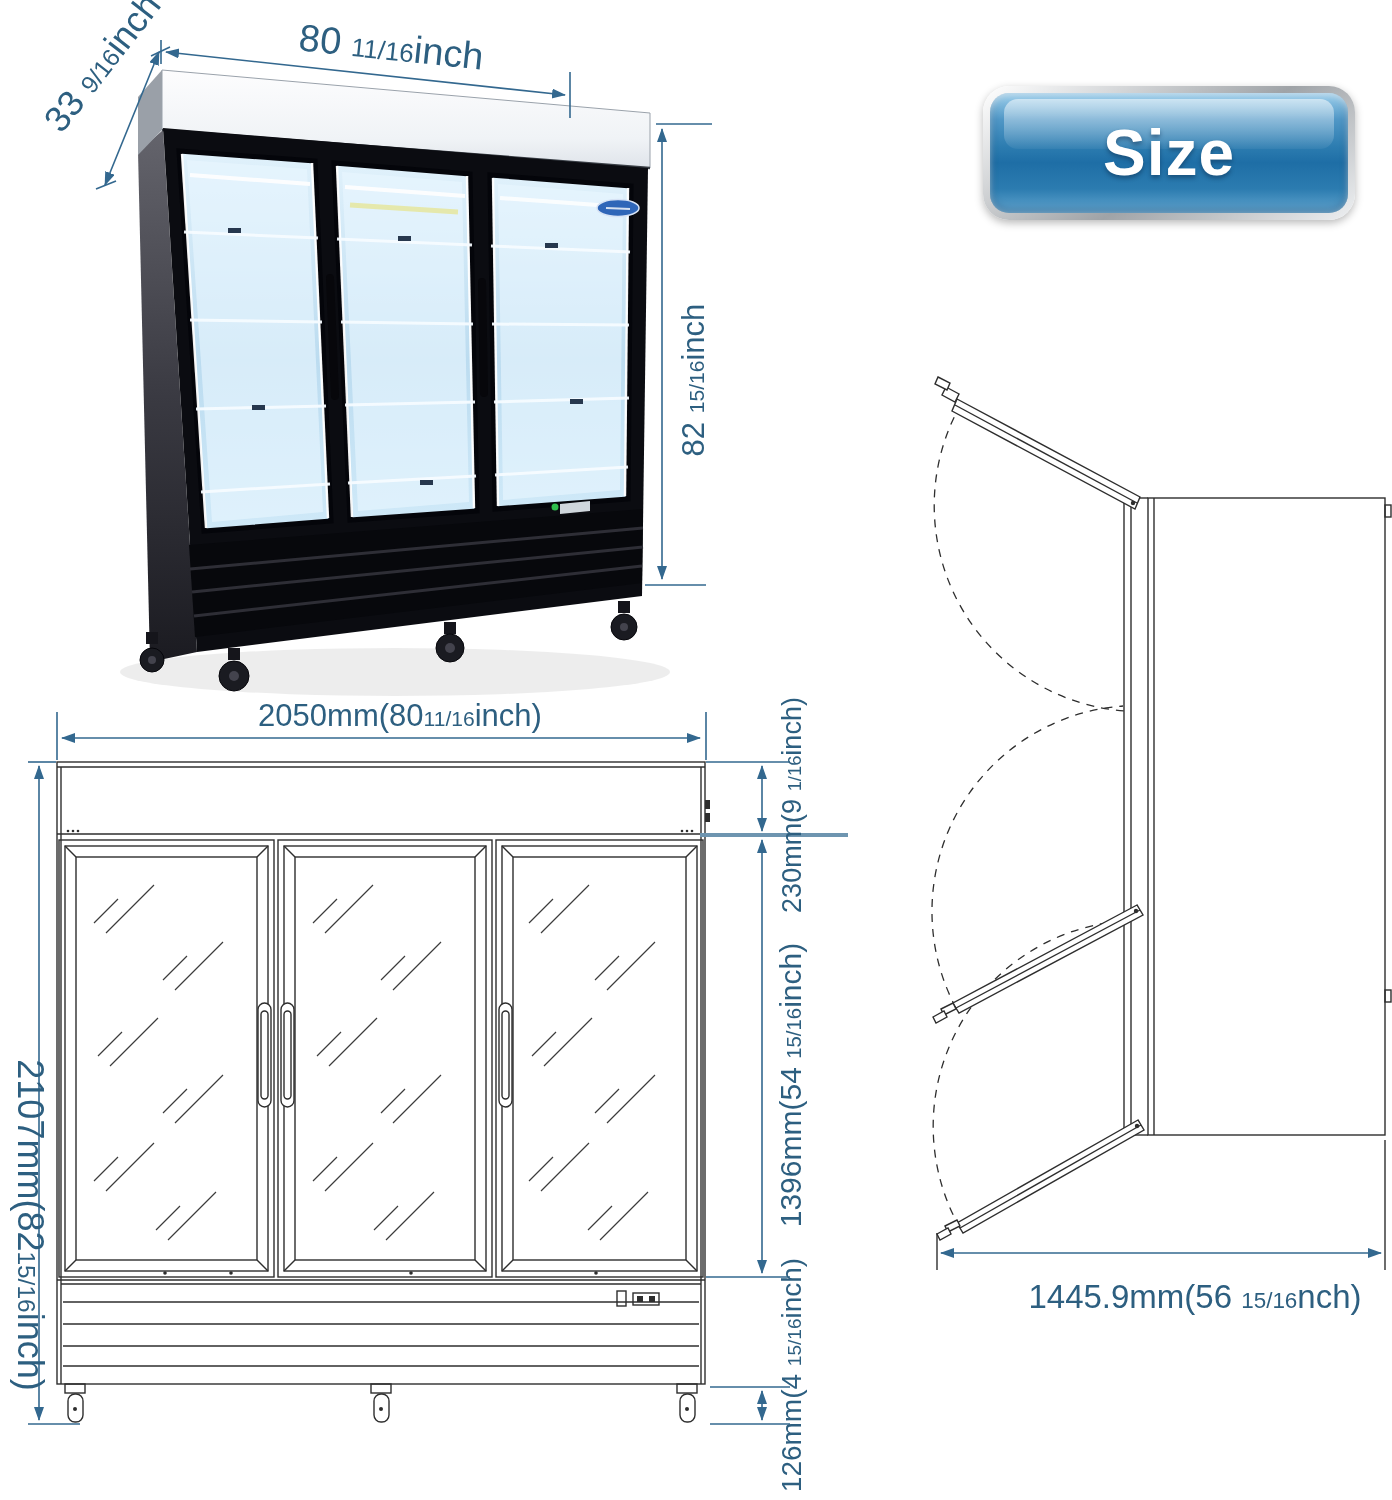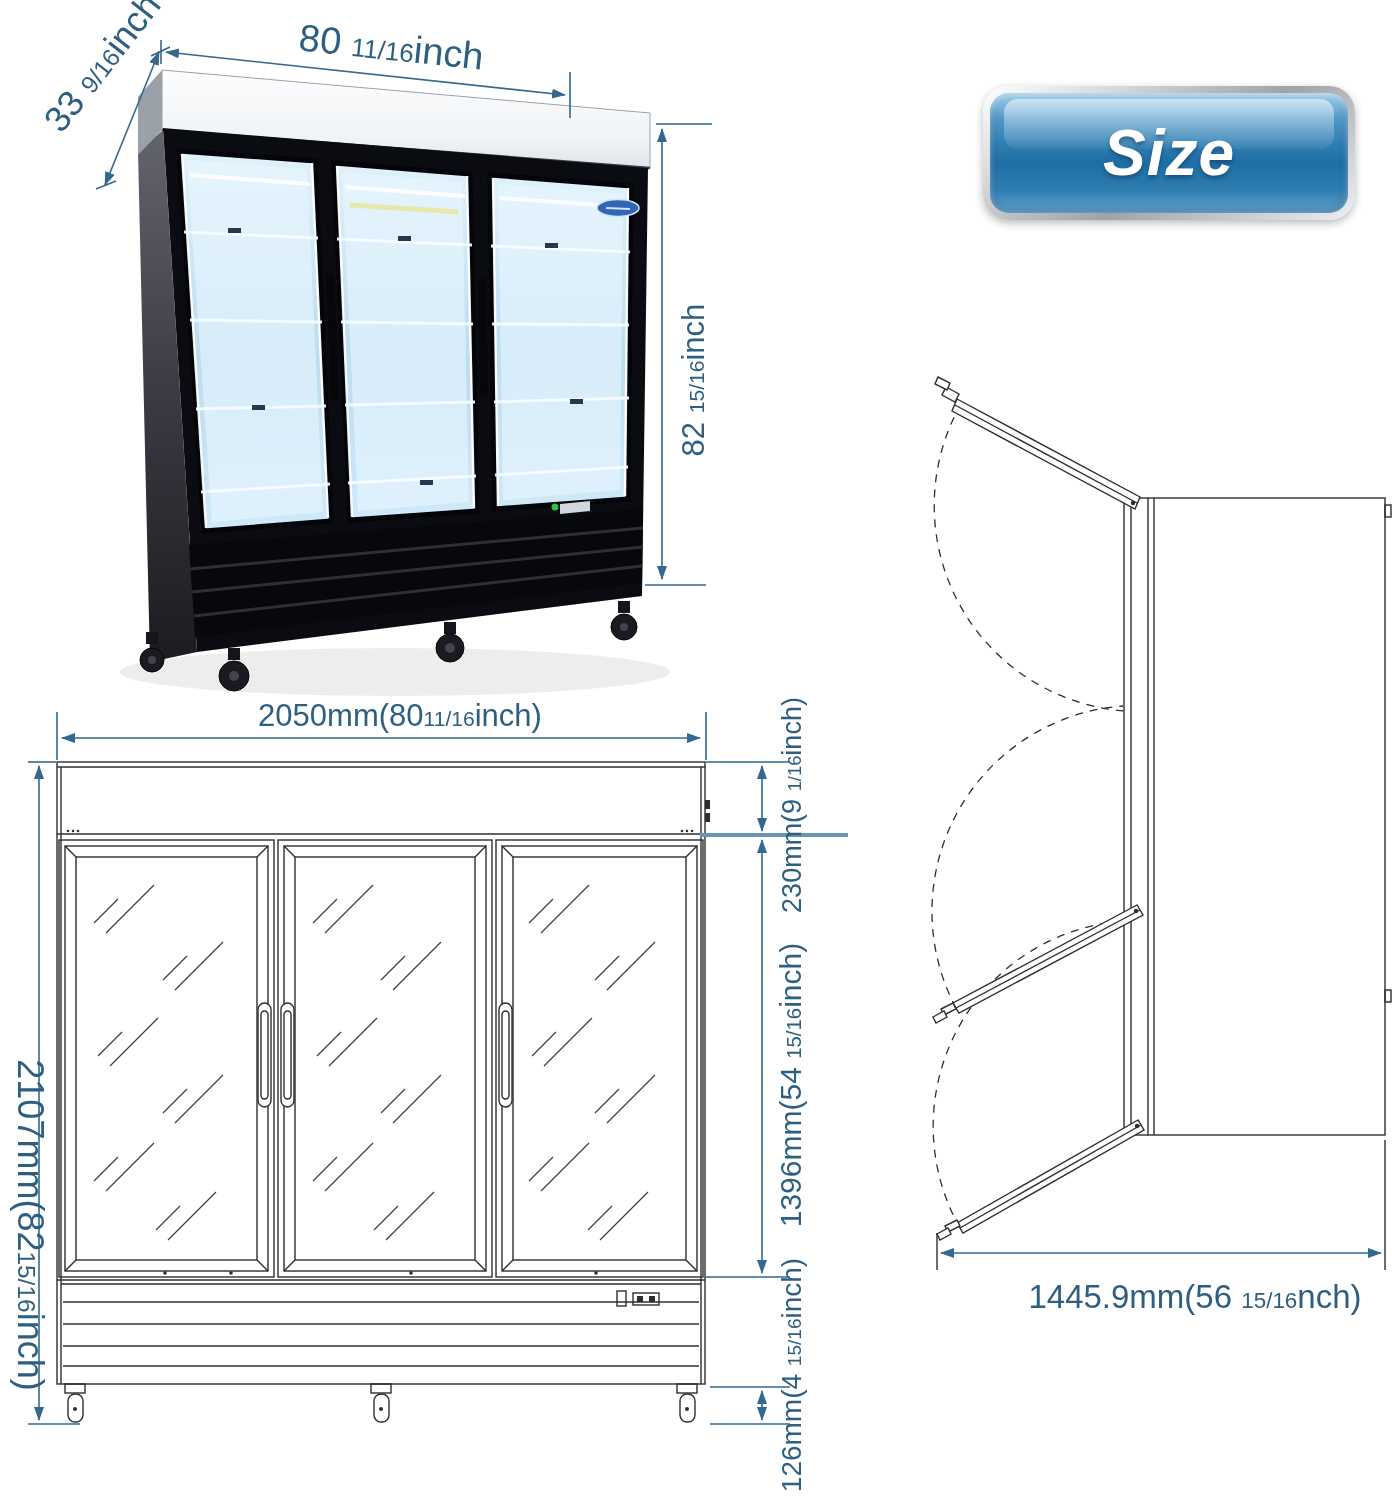--- a/index.html
+++ b/index.html
@@ -14,21 +14,21 @@
   .bl{stroke:#33688f;stroke-width:1.6;fill:none;}
   .blthick{stroke:#6e95b0;stroke-width:4;fill:none;}
   .dw{stroke:#2e2e2e;stroke-width:1.4;fill:none;}
   .dwf{stroke:#2e2e2e;stroke-width:1.4;fill:#ffffff;}
   .refl{stroke:#3c3c3c;stroke-width:1.2;fill:none;}
   .dash{stroke:#2e2e2e;stroke-width:1.3;fill:none;stroke-dasharray:8 7;}
   .shelf{stroke:#f5fbff;stroke-width:3;fill:none;opacity:.95;}
   .led{stroke:#ffffff;stroke-width:2.4;fill:none;opacity:.95;}
   .size-badge{position:absolute;left:983px;top:86px;width:372px;height:134px;border-radius:26px;
     background:linear-gradient(145deg,#ffffff 0%,#d5d7d9 25%,#9fa3a7 55%,#eef0f2 100%);
-    box-shadow:0 3px 8px rgba(0,0,0,.28);padding:7px;box-sizing:border-box;font-style:italic;}
+    box-shadow:0 3px 8px rgba(0,0,0,.28);padding:7px;box-sizing:border-box;}
   .size-badge-inner{width:100%;height:100%;border-radius:19px;position:relative;overflow:hidden;
     display:flex;align-items:center;justify-content:center;
     background:linear-gradient(180deg,#9fd0ec 0%,#5097c6 22%,#2c7cb0 45%,#1e6ea6 58%,#2c7cb0 80%,#62a5cf 100%);
     box-shadow:inset 0 2px 6px rgba(255,255,255,.5),inset 0 -3px 8px rgba(0,10,40,.25);}
   .size-badge-inner::before{content:"";position:absolute;left:4%;right:4%;top:5%;height:42%;
     border-radius:14px;background:linear-gradient(180deg,rgba(255,255,255,.55),rgba(255,255,255,.05));}
   .size-badge-label{font-size:64px;font-weight:bold;color:#ffffff;letter-spacing:1px;position:relative;
     text-shadow:0 3px 4px rgba(10,40,70,.45);}
 </style>
 </head>

